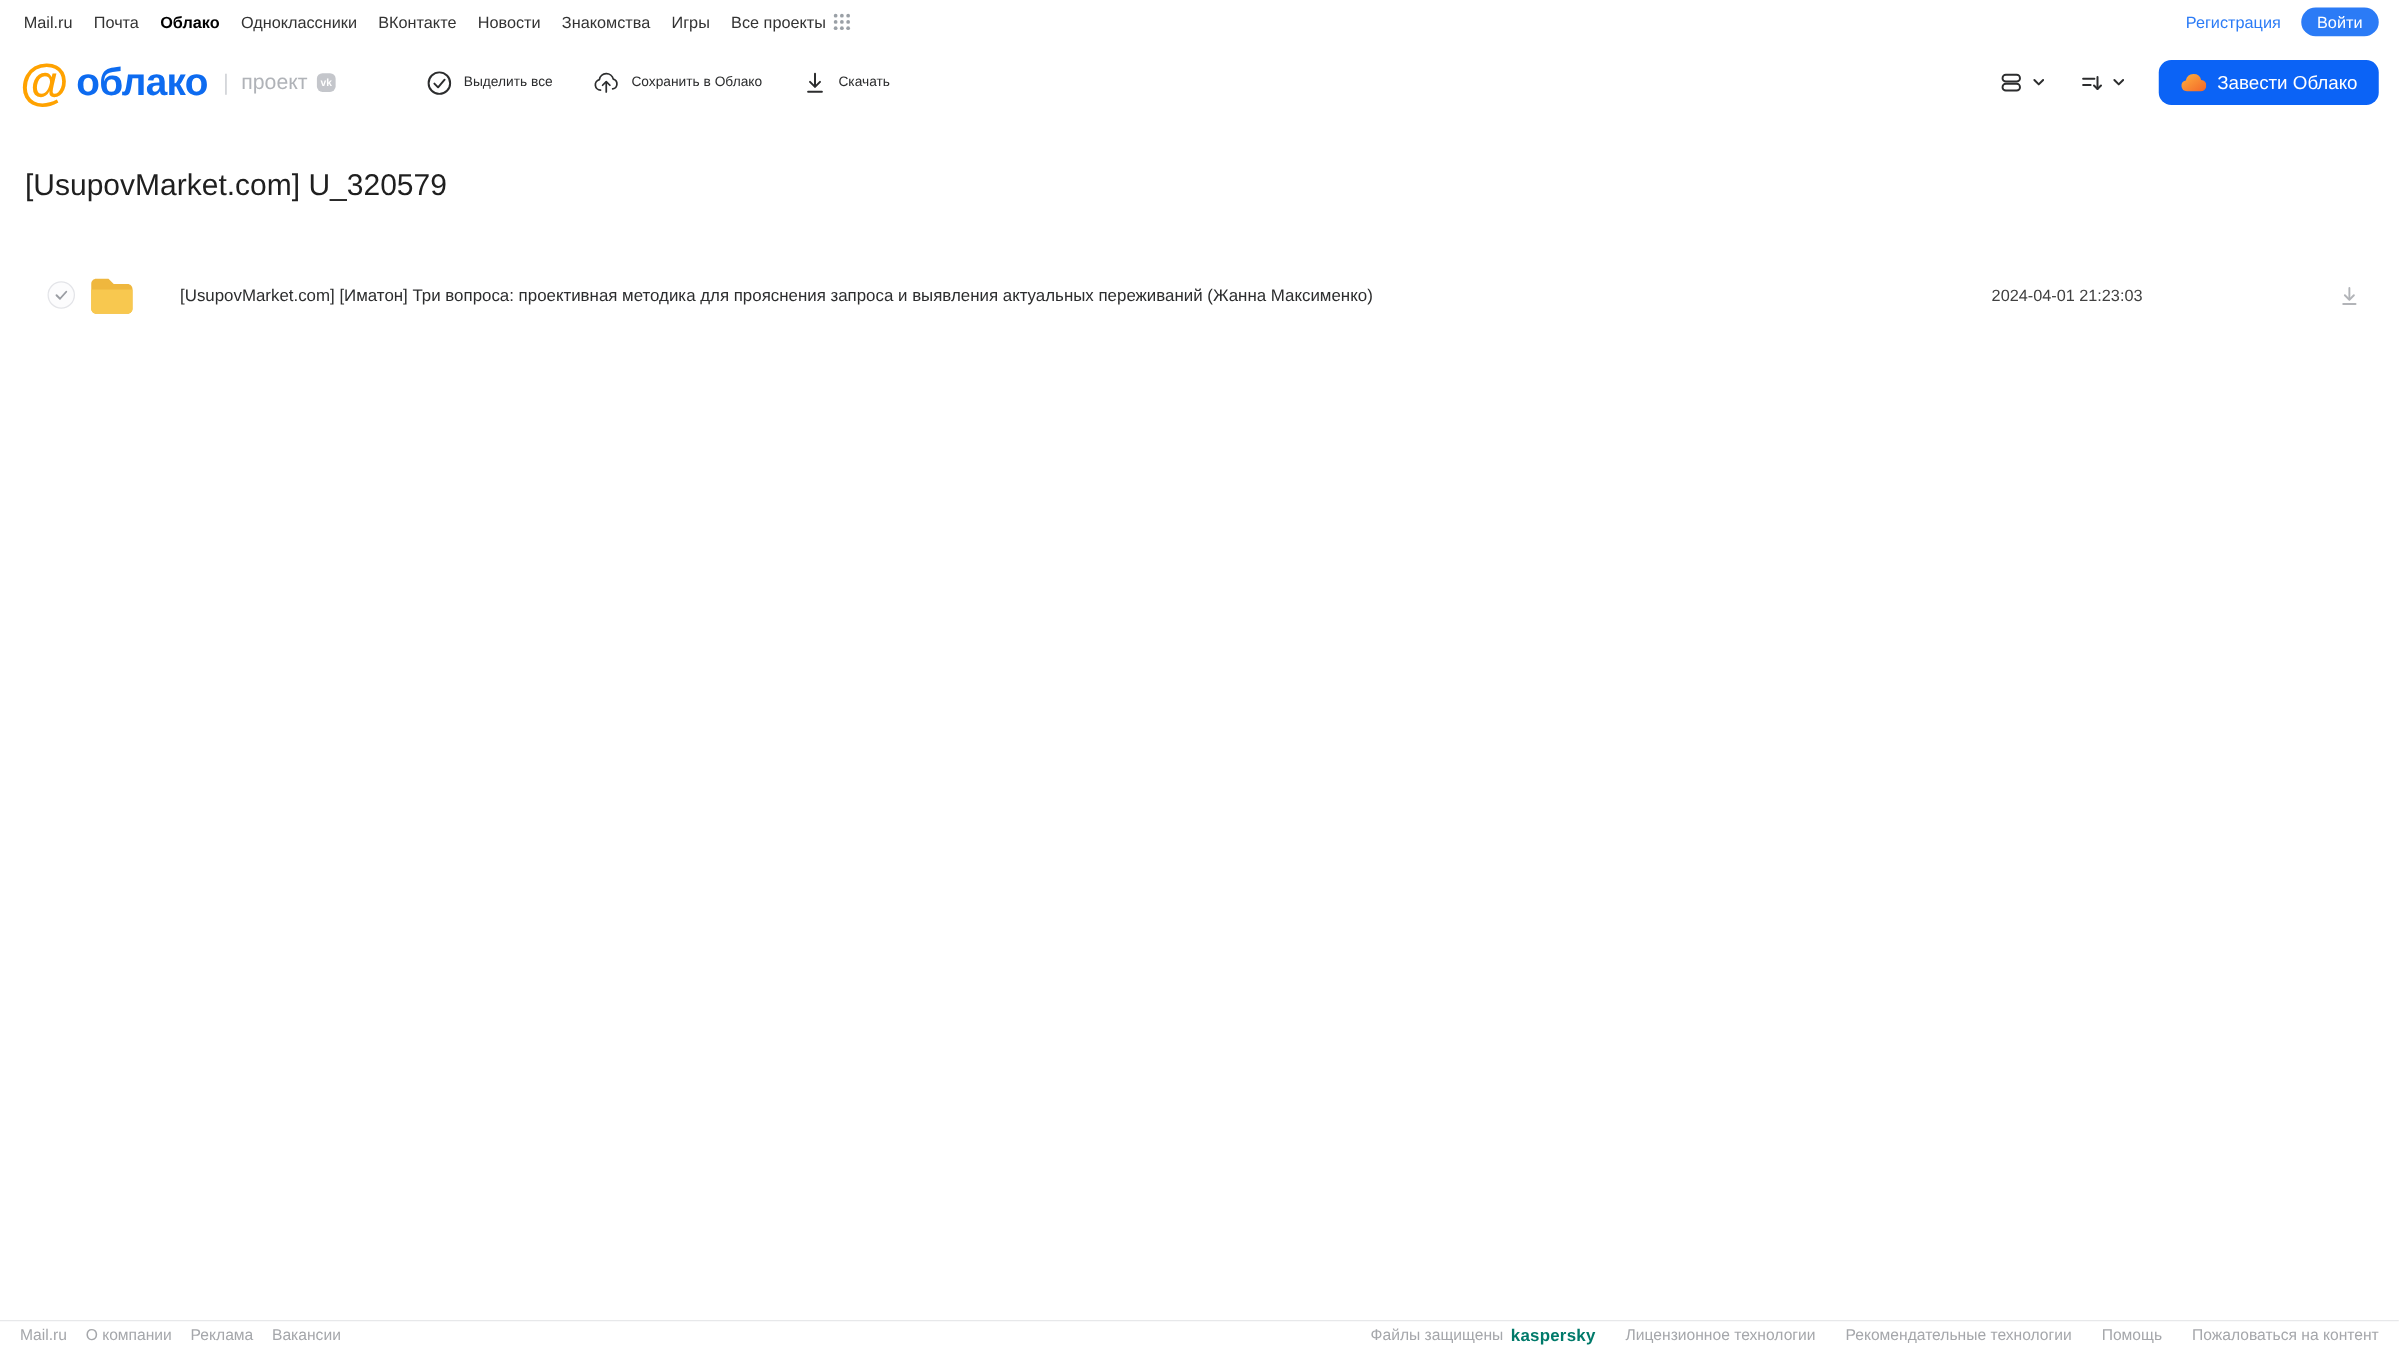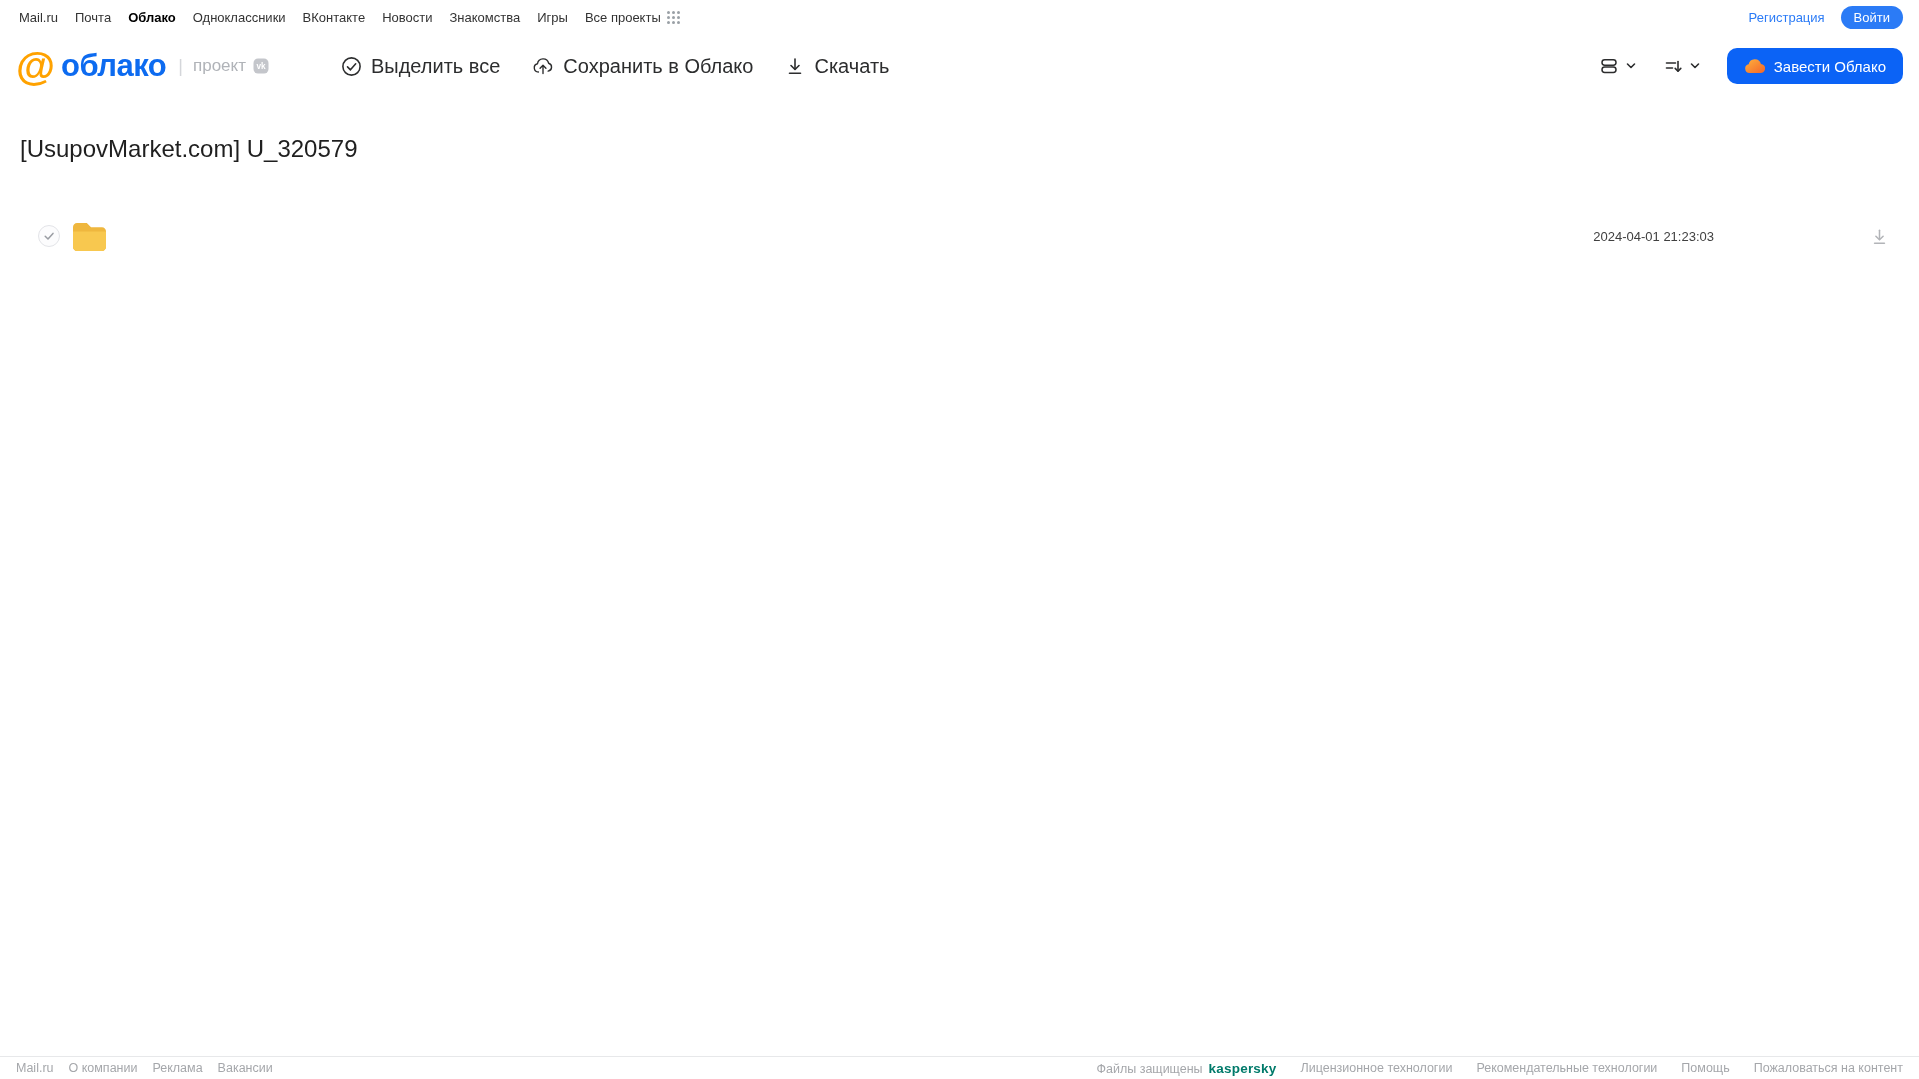--- a/index.html
+++ b/index.html
@@ -21,21 +21,21 @@
   .header { display: flex; align-items: center; height: 58px; padding: 0 16px; margin-top: 3px; }
   .logo { display: flex; align-items: center; cursor: pointer; }
   .logo-at { font-size: 40px; font-weight: 700; color: #ffa200; line-height: 1;
     margin-right: 7px; letter-spacing: -1px; }
   .logo-word { font-size: 31px; font-weight: 700; color: #0d6bf0; letter-spacing: -0.5px; }
   .logo-sep { color: #d4d6da; font-size: 18px; margin: 0 10px 0 12px; font-weight: 300; }
   .logo-project { color: #b0b3b8; font-size: 17px; margin-right: 7px; }
 
   .toolbar { display: flex; align-items: center; margin-left: 72px; gap: 32px; }
   .tool-btn { display: inline-flex; align-items: center; gap: 9px; background: none;
-    border: none; font-family: inherit; font-size: 20px; color: #2c2d2e; cursor: pointer; }
+    border: none; font-family: inherit; font-size: 11px; color: #2c2d2e; cursor: pointer; }
 
   .right-controls { margin-left: auto; display: flex; align-items: center; }
   .icon-btn { display: inline-flex; align-items: center; gap: 6px; background: none;
     border: none; cursor: pointer; margin-right: 26px; }
   .create-btn { display: inline-flex; align-items: center; gap: 9px; background: #0b63f6;
     color: #fff; border: none; border-radius: 10px; height: 36px; padding: 0 17px;
     font-size: 15px; font-family: inherit; cursor: pointer; }
 
   
   .page-title { font-size: 24px; font-weight: 400; color: #1f1f1f; margin: 40px 0 0 20px; }
@@ -51,21 +51,21 @@
   .file-date { margin-left: auto; font-size: 13px; color: #404040; white-space: nowrap; }
   .row-dl { background: none; border: none; cursor: pointer; margin-left: 156px;
     display: inline-flex; }
 
   
   .footer { position: absolute; left: 0; right: 0; bottom: 0; height: 23px;
     border-top: 1px solid #e7e8ea; display: flex; align-items: center;
     padding: 0 16px; font-size: 12.5px; color: #a5a7ab; background: #fff; }
   .footer a { color: #a5a7ab; text-decoration: none; margin-right: 15px; cursor: pointer; }
   .footer .rgap { margin-right: 0; margin-left: 24px; }
-  .kasp-group { display: inline-flex; align-items: flex-end; gap: 6px; }
+  .kasp-group { display: inline-flex; align-items: center; gap: 6px; }
   .kasp-brand { font-weight: 700; font-size: 13.5px; color: #007a6a; letter-spacing: 0.2px; }
 </style>
 </head>
 <body>
 
 <nav class="topbar">
   <a>Mail.ru</a>
   <a>Почта</a>
   <a class="active">Облако</a>
   <a>Одноклассники</a>
@@ -173,20 +173,21 @@
 <div class="file-row">
   <span class="row-check">
     <svg width="14" height="14" viewBox="0 0 14 14" fill="none" stroke="#9a9da3" stroke-width="1.5" stroke-linecap="round" stroke-linejoin="round">
       <polyline points="3.2,7.2 6,10 11,4.4"></polyline>
     </svg>
   </span>
   <svg class="folder-icon" width="37" height="33" viewBox="0 0 37 33">
     <path fill="#efb73e" d="M2 7c0-2.2 1.8-4 4-4h9.8l4.2 4.2H31c2.2 0 4 1.8 4 4V27c0 2.2-1.8 4-4 4H6c-2.2 0-4-1.8-4-4V7z"></path>
     <path fill="#f8c84f" d="M2 11.5h33V27c0 2.2-1.8 4-4 4H6c-2.2 0-4-1.8-4-4V11.5z"></path>
   </svg>
+  <a class="file-name">[UsupovMarket.com] [Иматон] Три вопроса: проективная методика для прояснения запроса и выявления актуальных переживаний (Жанна Максименко)</a>
   <span class="file-date">2024-04-01 21:23:03</span>
   <button class="row-dl">
     <svg width="19" height="19" viewBox="0 0 20 20" fill="none" stroke="#b2b4b8" stroke-width="1.6" stroke-linecap="round" stroke-linejoin="round">
       <path d="M10 3.5v9.5"></path>
       <path d="M6.2 9.7 10 13.5 13.8 9.7"></path>
       <path d="M4.8 17h10.4"></path>
     </svg>
   </button>
 </div>
 

